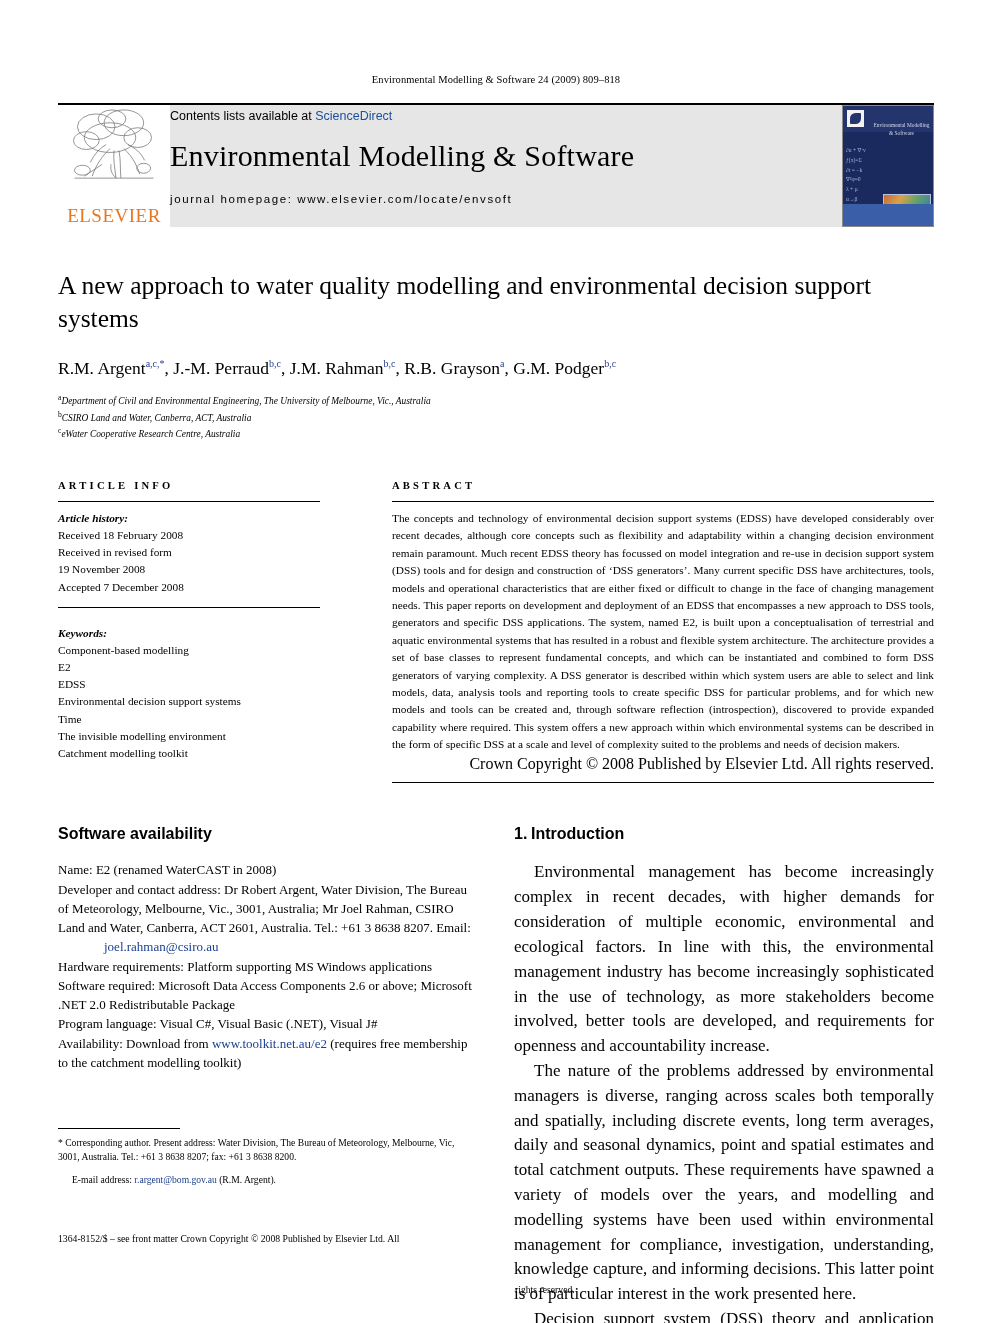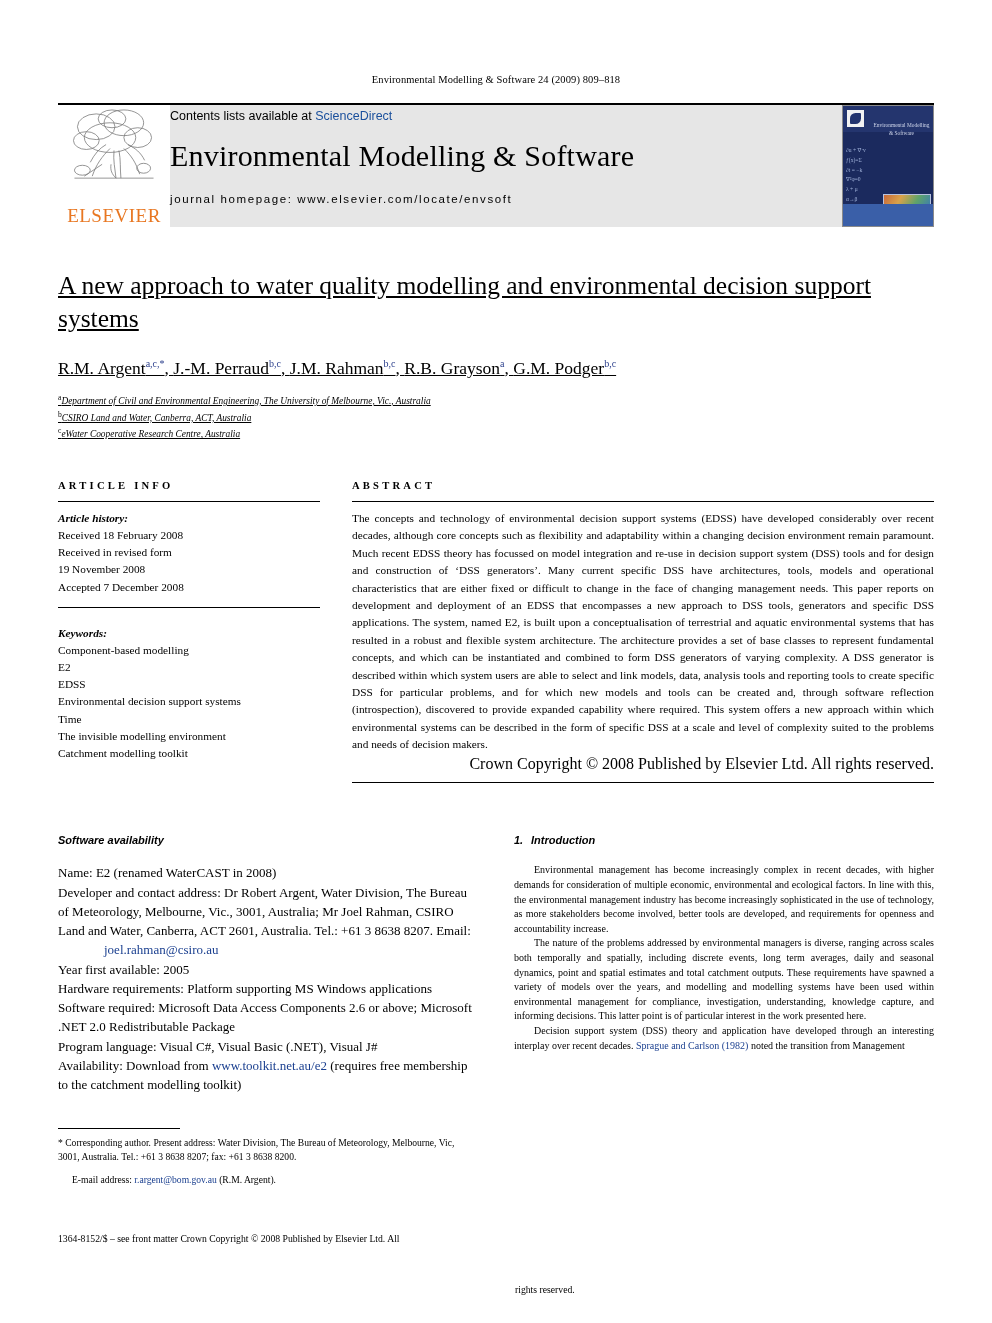--- a/index.html
+++ b/index.html
@@ -105,21 +105,21 @@
       linear-gradient(160deg,#3d4f7d 0%,#55688f 40%,#2f4070 75%,#7b8cb0 100%);
   }
   .cv-inset {
     position:absolute; left:40px; top:88px; width:48px; height:36px;
     border:1px solid #b8c2de;
     background: linear-gradient(120deg,#c86a3a 0%,#d9a24a 28%,#5fa36a 55%,#3d7fae 80%,#2b4a86 100%);
   }
   .cv-bottom { position:absolute; left:0; right:0; bottom:0; height:22px; background:#3a5fa8; }
 
   
-  .titlewrap { margin: 42px 58px 0 58px; text-decoration: underline; }
+  .titlewrap { margin: 42px 58px 0 58px; }
   h1.title {
     font-weight: normal;
     font-size: 25.5px;
     line-height: 1.3;
     margin: 0 0 22px 0;
     font-family: "Liberation Serif", serif;
   }
   .authors {
     font-size: 17.5px;
     line-height: 1.35;
@@ -129,21 +129,21 @@
   .affils { font-size: 9.4px; font-style: italic; line-height: 1.55; }
   .affils div sup { font-style: normal; font-size: 7.6px; vertical-align: super; }
 
   
   .infoabs {
     margin: 38px 58px 0 58px;
     display: flex;
     gap: 32px;
   }
   .col-info { flex: 0 0 262px; }
-  .col-abs  { flex: 1 1 auto; }
+  .col-abs  { flex: 1 1 auto; margin-left: 40px; }
   .sec-head {
     font-family: "Liberation Serif", serif;
     font-weight: bold;
     font-size: 10.6px;
     letter-spacing: 3.2px;
     margin-bottom: 10px;
   }
   .rule { border-top: 1.6px solid #000; }
   .info-body { padding-top: 8px; font-size: 11.3px; line-height: 1.52; }
   .info-body .lbl { font-style: italic; font-weight: bold; }
@@ -159,32 +159,31 @@
 
   
   .body2col {
     margin: 34px 58px 0 58px;
     display: flex;
     gap: 36px;
   }
   .bcol { flex: 1 1 0; min-width: 0; position: relative; }
   h2.bhead {
     font-family: "Liberation Sans", sans-serif;
-    font-size: 11px;
+    font-size: 16px;
     font-weight: bold;
-    margin: 17px 0 17px 0;
-    font-style: italic;
+    margin: 8px 0 17px 0;
   }
   h2.bhead .num { display:inline-block; width: 17px; }
   .sw-list { font-size: 13px; line-height: 1.48; }
   .sw-list .item { margin-bottom: 0; text-indent: 0; }
   .sw-list .cont { padding-left: 46px; }
   a.lnk, .lnk { color: #1a3f8f; text-decoration: none; }
   p.para {
-    font-size: 10px;
+    font-size: 17px;
     line-height: 1.46;
     text-align: justify;
     margin: 0;
     text-indent: 20px;
   }
   p.para.first { text-indent: 20px; }
 
   
   .footnote {
     position: absolute;
@@ -327,23 +326,20 @@
           <span class="lbl">Name:</span><span> E2 (renamed WaterCAST in 2008)</span>
         </div>
 
         <div class="item">
           <span class="lbl">Developer and contact address:</span><span> Dr Robert Argent, Water Division, The Bureau of Meteorology, Melbourne, Vic., 3001, Australia; Mr Joel Rahman, CSIRO Land and Water, Canberra, ACT 2601, Australia. Tel.: +61 3 8638 8207. Email:</span>
           <div class="cont">
             <span class="lnk">joel.rahman@csiro.au</span>
           </div>
         </div>
 
-        <div class="item">
-          <span class="lbl">Year first available:</span><span> 2005</span>
-        </div>
 
         <div class="item">
           <span class="lbl">Hardware requirements:</span><span> Platform supporting MS Windows applications</span>
         </div>
 
         <div class="item">
           <span class="lbl">Software required:</span><span> Microsoft Data Access Components 2.6 or above; Microsoft .NET 2.0 Redistributable Package</span>
         </div>
 
         <div class="item">

